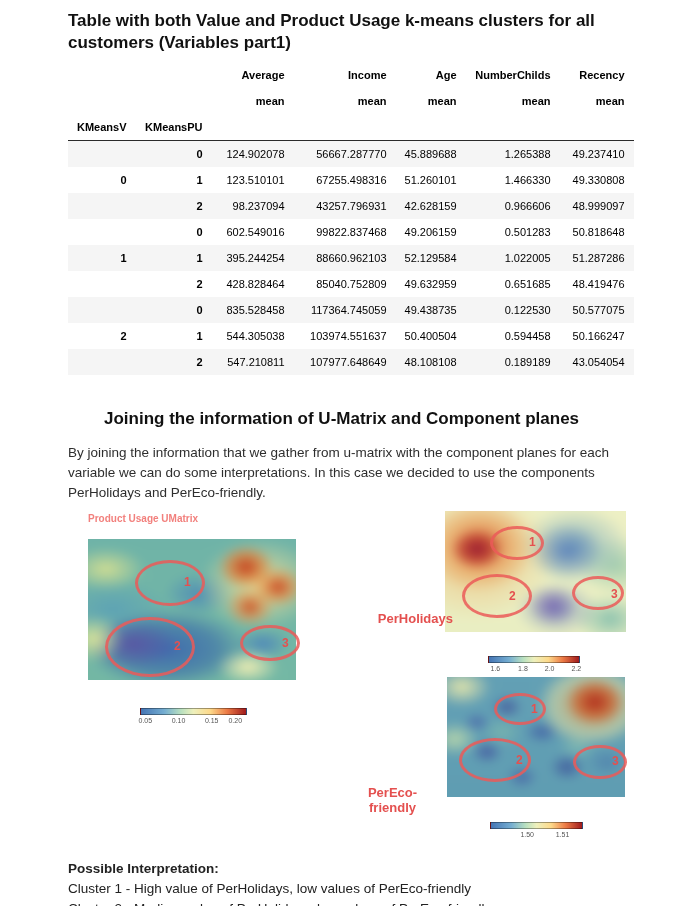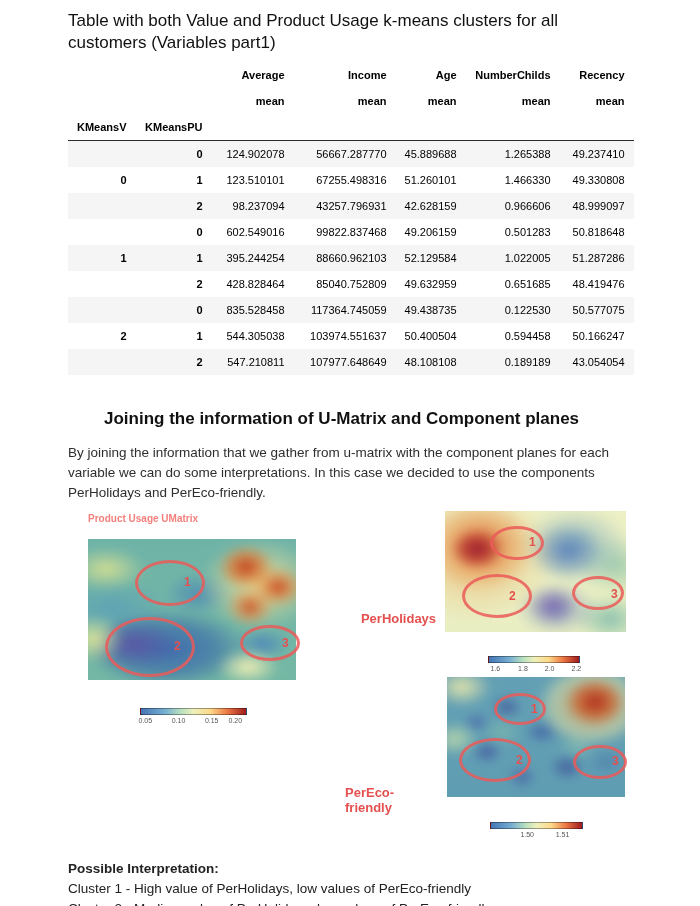--- a/index.html
+++ b/index.html
@@ -1,19 +1,19 @@
 <!DOCTYPE html>
 <html><head>
 <meta charset="utf-8">
 <style>
   * { box-sizing: border-box; }
   html,body { margin:0; padding:0; background:#fff; }
   body { width:700px; height:906px; overflow:hidden; font-family:"Liberation Sans", sans-serif; color:#000; }
 
-  h1.title { margin:10px 68px 6px 68px; max-width:580px; font-size:17px; line-height:22px; font-weight:400; color:#111; }
+  h1.title { margin:10px 68px 6px 68px; max-width:580px; font-size:17px; line-height:22px; font-weight:700; color:#111; }
 
   
   table.dataframe { border-collapse:collapse; margin:8px 0 0 68px; font-size:11px; }
   table.dataframe th, table.dataframe td { padding:6px 9px; text-align:right; line-height:14px; border:0; white-space:nowrap; }
   table.dataframe thead th { font-weight:700; }
   table.dataframe thead { border-bottom:1px solid #2a2a2a; }
   table.dataframe tbody th { font-weight:700; }
   table.dataframe tbody tr:nth-child(odd) { background:#f5f5f5; }
   .c-v   { width:58px; }
   .c-pu  { width:76px; }
@@ -92,22 +92,22 @@
     radial-gradient(20px 14px at 140px 80px, rgba(150,205,175,.5), rgba(0,0,0,0) 100%),
     linear-gradient(180deg,#63a0b5,#5f9db2); }
 
   #um-cbar { left:140px; top:197px; width:107px; height:7px; }
   #um-ticks { left:140px; top:206px; width:107px; }
   #ph-cbar { left:488px; top:145px; width:92px; height:7px; }
   #ph-ticks { left:488px; top:154px; width:92px; }
   #pe-cbar { left:490px; top:311px; width:93px; height:7px; }
   #pe-ticks { left:490px; top:320px; width:93px; }
 
-  #ph-label { left:356px; top:100px; width:85px; text-align:center; }
-  #pe-label { left:345px; top:274px; width:95px; text-align:left; }
+  #ph-label { left:368px; top:100px; width:85px; text-align:right; }
+  #pe-label { left:345px; top:274px; width:95px; text-align:center; }
 
   
   .interp { margin:14px 68px 0 68px; font-size:13.5px; line-height:20px; color:#222; }
   .interp .interp-head { font-weight:700; }
 </style>
 </head>
 <body>
 
 <h1 class="title">Table with both Value and Product Usage k-means clusters for all customers (Variables part1)</h1>
 

